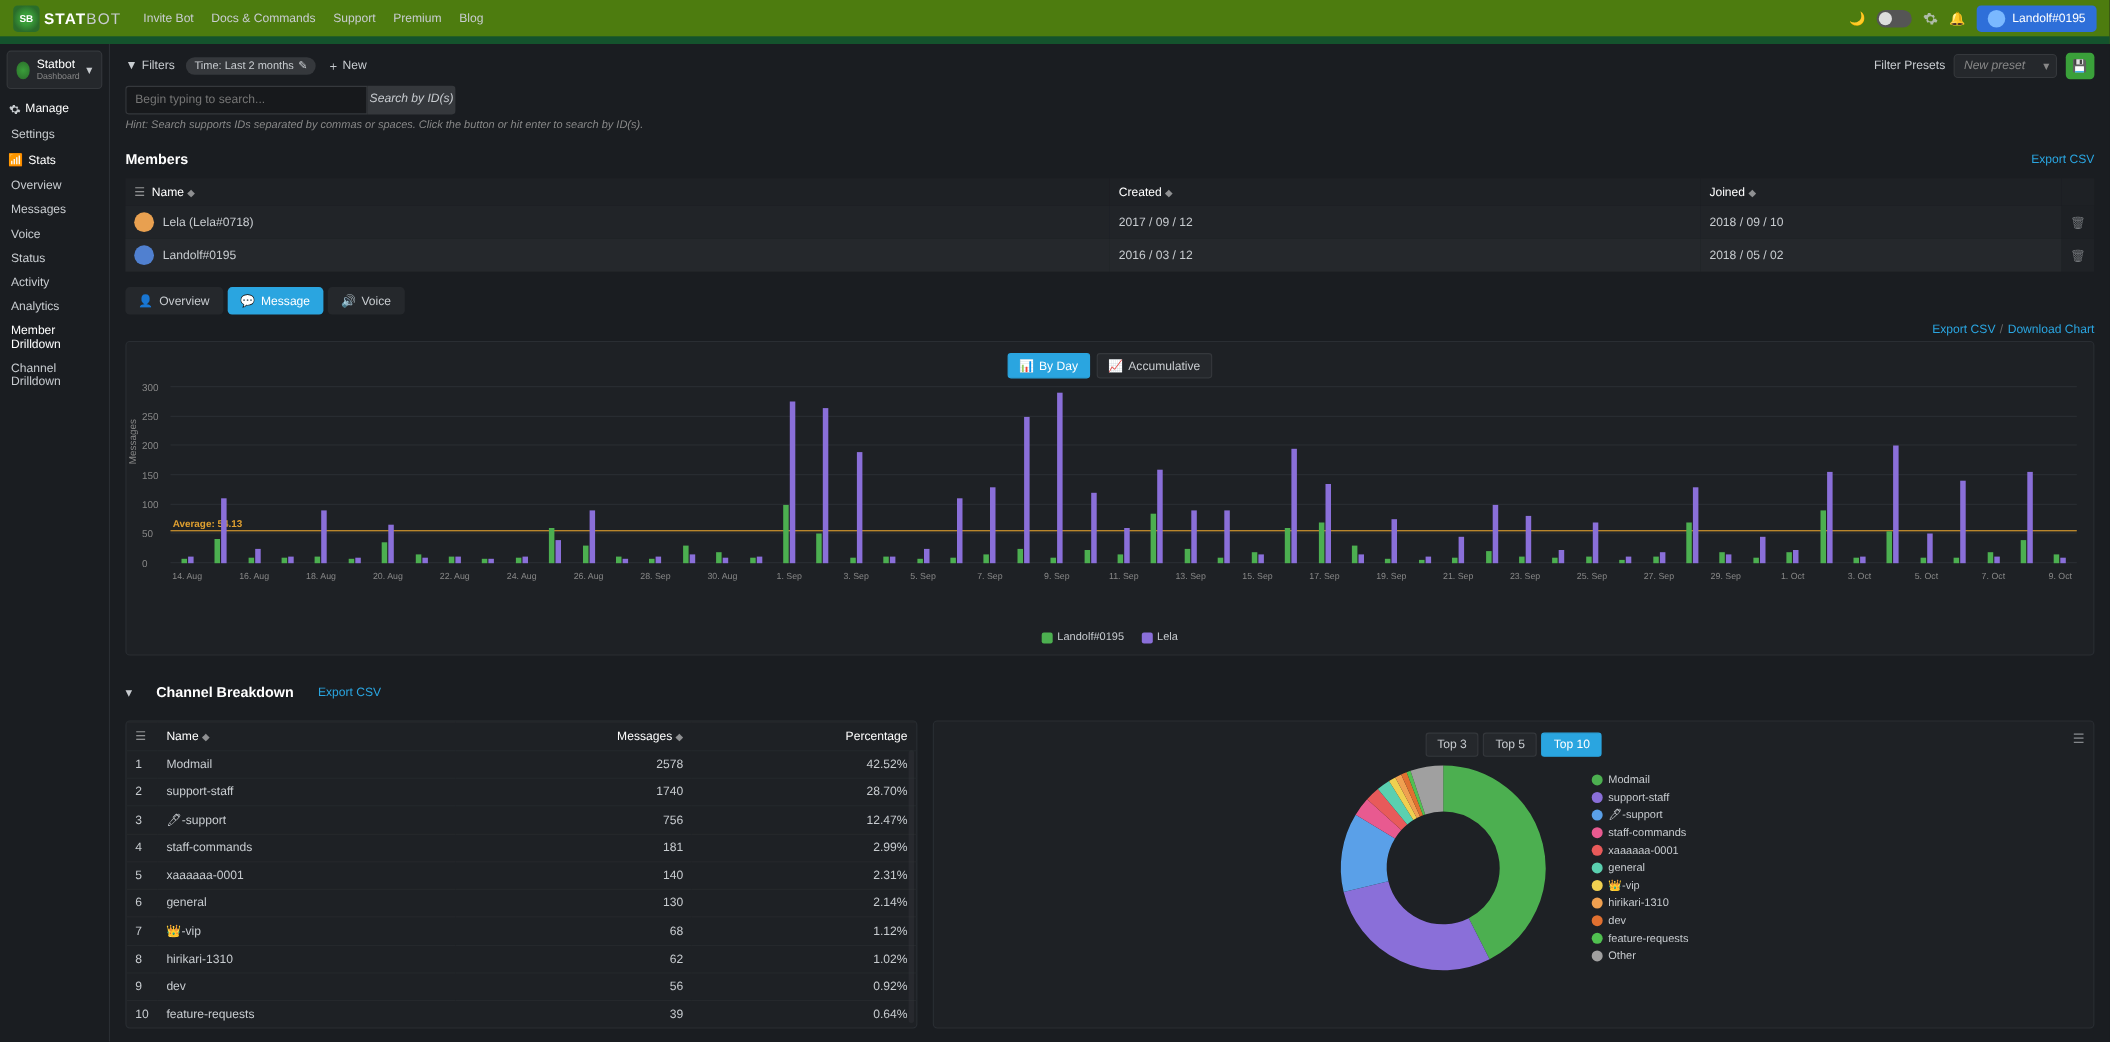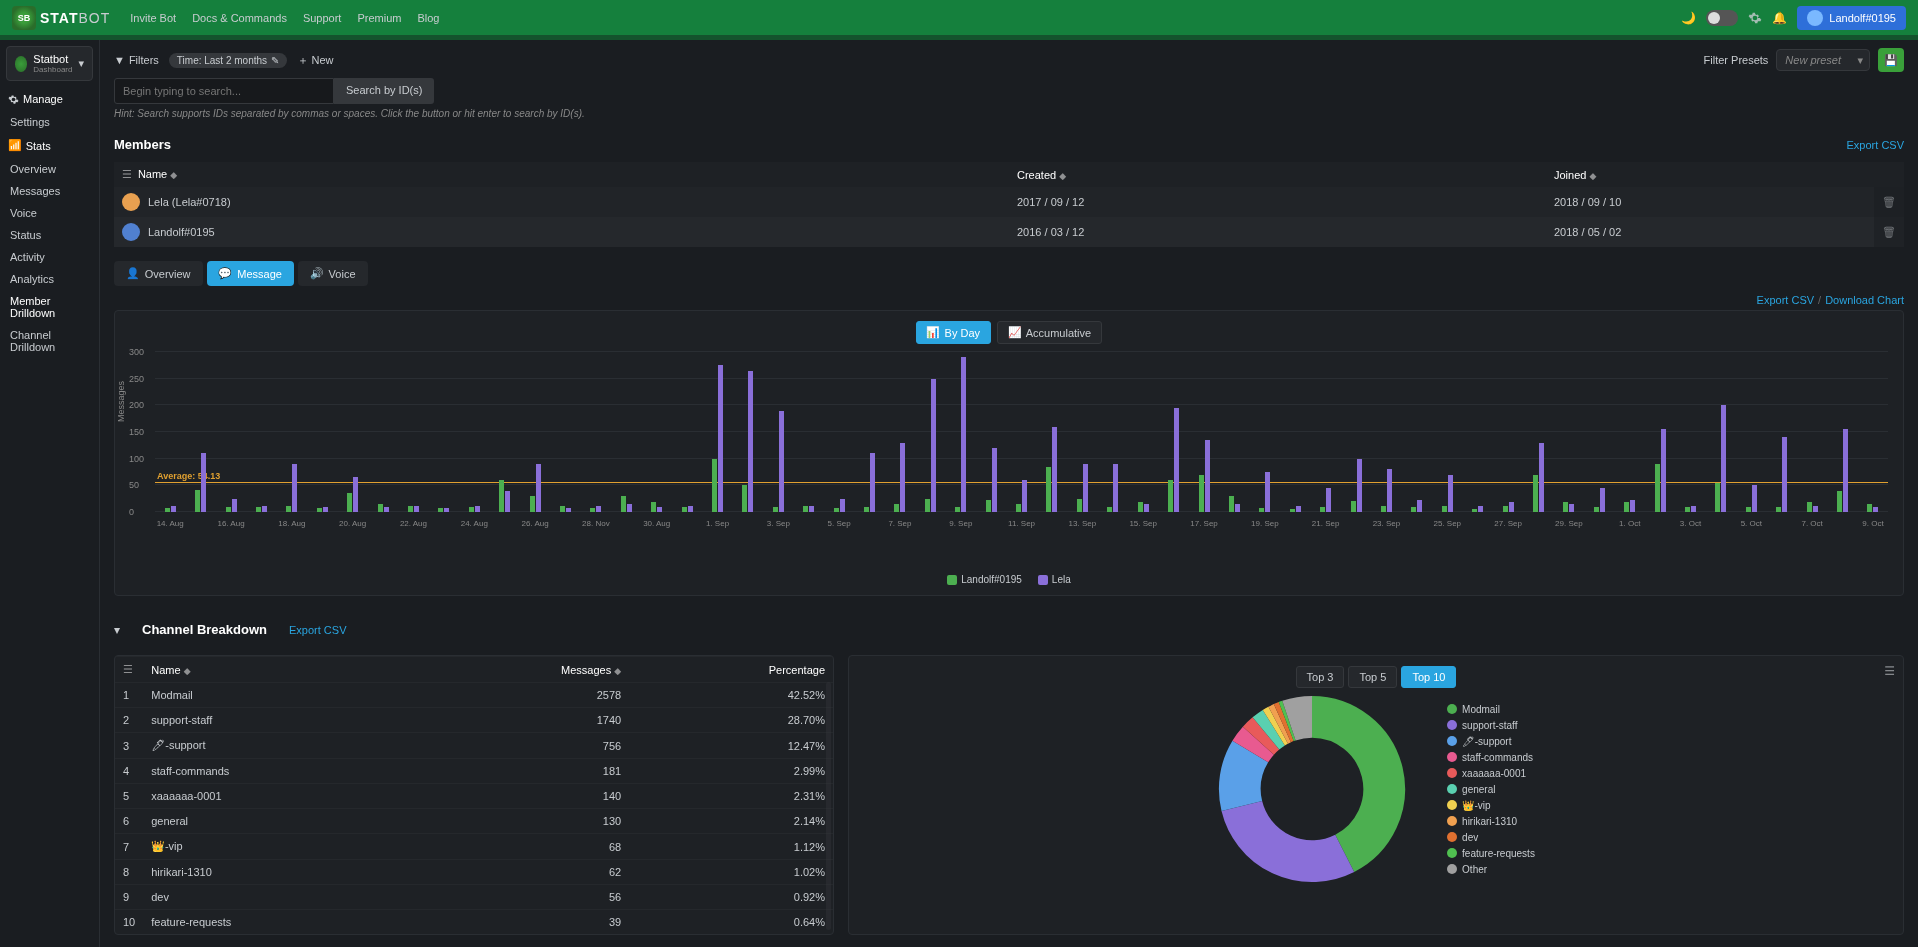--- a/index.html
+++ b/index.html
@@ -1,17 +1,17 @@
 <!DOCTYPE html>
 <html><head>
 <meta charset="utf-8">
 <style>
 * { margin:0; padding:0; box-sizing:border-box; font-family:Arial,Helvetica,sans-serif; }
 body { background:#1a1d21; color:#c8ccd0; font-size:12px; }
-.topbar { height:40px; background:#15803d; border-bottom:5px solid #14532d; display:flex; align-items:center; padding:0 12px; }
+.topbar { height:40px; background:#4d7c0f; border-bottom:7px solid #14532d; display:flex; align-items:center; padding:0 12px; }
 .logo { display:flex; align-items:center; gap:4px; margin-right:20px; }
 .logo-badge { width:24px; height:24px; background:radial-gradient(circle,#3a9d3a 30%,#2a6d2a 70%); border-radius:4px; display:flex; align-items:center; justify-content:center; font-size:9px; color:#fff; font-weight:bold; }
 .logo-text { font-weight:bold; font-size:14px; letter-spacing:1px; }
 .logo-text .bold { color:#fff; }
 .logo-text .thin { color:#c8ccd0; font-weight:300; }
 .topnav { display:flex; gap:16px; font-size:11px; }
 .topnav span { cursor:pointer; }
 .topbar-right { margin-left:auto; display:flex; align-items:center; gap:10px; }
 .toggle { width:32px; height:16px; background:#555; border-radius:8px; position:relative; }
 .toggle::after { content:''; width:12px; height:12px; background:#ddd; border-radius:50%; position:absolute; top:2px; left:2px; }
@@ -33,21 +33,21 @@
 .plus-new { display:flex; align-items:center; gap:3px; font-size:11px; cursor:pointer; }
 .filterbar-right { margin-left:auto; display:flex; align-items:center; gap:8px; font-size:11px; }
 .preset-select { background:#25282c; border:1px solid #35383c; padding:4px 28px 4px 8px; border-radius:4px; color:#888; font-style:italic; font-size:11px; position:relative; min-width:80px; }
 .preset-select::after { content:'▾'; position:absolute; right:6px; font-style:normal; }
 .save-btn { background:#3aa03a; width:26px; height:24px; border-radius:4px; display:flex; align-items:center; justify-content:center; }
 .tz-note { font-size:10px; color:#999; margin-bottom:8px; }
 .tz-note .utc { color:#fff; }
 .section-title { color:#fff; font-size:13px; font-weight:bold; margin:6px 0; }
 .search-row { display:flex; margin-bottom:4px; }
 .search-input { flex:0 0 220px; background:#17191c; border:1px solid #35383c; padding:6px 8px; color:#888; font-size:11px; border-radius:3px 0 0 3px; }
-.search-btn { background:#35383c; padding:6px 12px; font-size:11px; border-radius:0 3px 3px 0; cursor:pointer; }
+.search-btn { background:#35383c; padding:6px 2px; font-size:11px; border-radius:0 3px 3px 0; cursor:pointer;font-style:italic; }
 .hint { font-size:10px; color:#888; font-style:italic; margin-bottom:12px; }
 .members-header { display:flex; align-items:center; justify-content:space-between; margin-bottom:4px; }
 .export-link { color:#2aa5e0; font-size:11px; cursor:pointer; }
 .mtable { width:100%; border-collapse:collapse; font-size:11px; color:#c8ccd0; }
 .mtable th { text-align:left; padding:6px 8px; font-weight:normal; color:#fff; background:#1e2125; }
 .mtable th .sorticon { opacity:.5; font-size:9px; }
 .mtable td { padding:6px 8px; background:#212428; }
 .mtable tr:nth-child(even) td { background:#25282c; }
 .name-cell { display:flex; align-items:center; gap:8px; }
 .av { width:18px; height:18px; border-radius:50%; }
@@ -352,21 +352,21 @@
                 <div class="bar s1" style="height: 30%;"></div>
                 <div class="xlbl">26. Aug</div>
               </div>
               <div class="day">
                 <div class="bar s0" style="height: 4%;"></div>
                 <div class="bar s1" style="height: 2.66667%;"></div>
               </div>
               <div class="day">
                 <div class="bar s0" style="height: 2.66667%;"></div>
                 <div class="bar s1" style="height: 4%;"></div>
-                <div class="xlbl">28. Nov</div>
+                <div class="xlbl">28. Sep</div>
               </div>
               <div class="day">
                 <div class="bar s0" style="height: 10%;"></div>
                 <div class="bar s1" style="height: 5%;"></div>
               </div>
               <div class="day">
                 <div class="bar s0" style="height: 6%;"></div>
                 <div class="bar s1" style="height: 3.33333%;"></div>
                 <div class="xlbl">30. Aug</div>
               </div>

